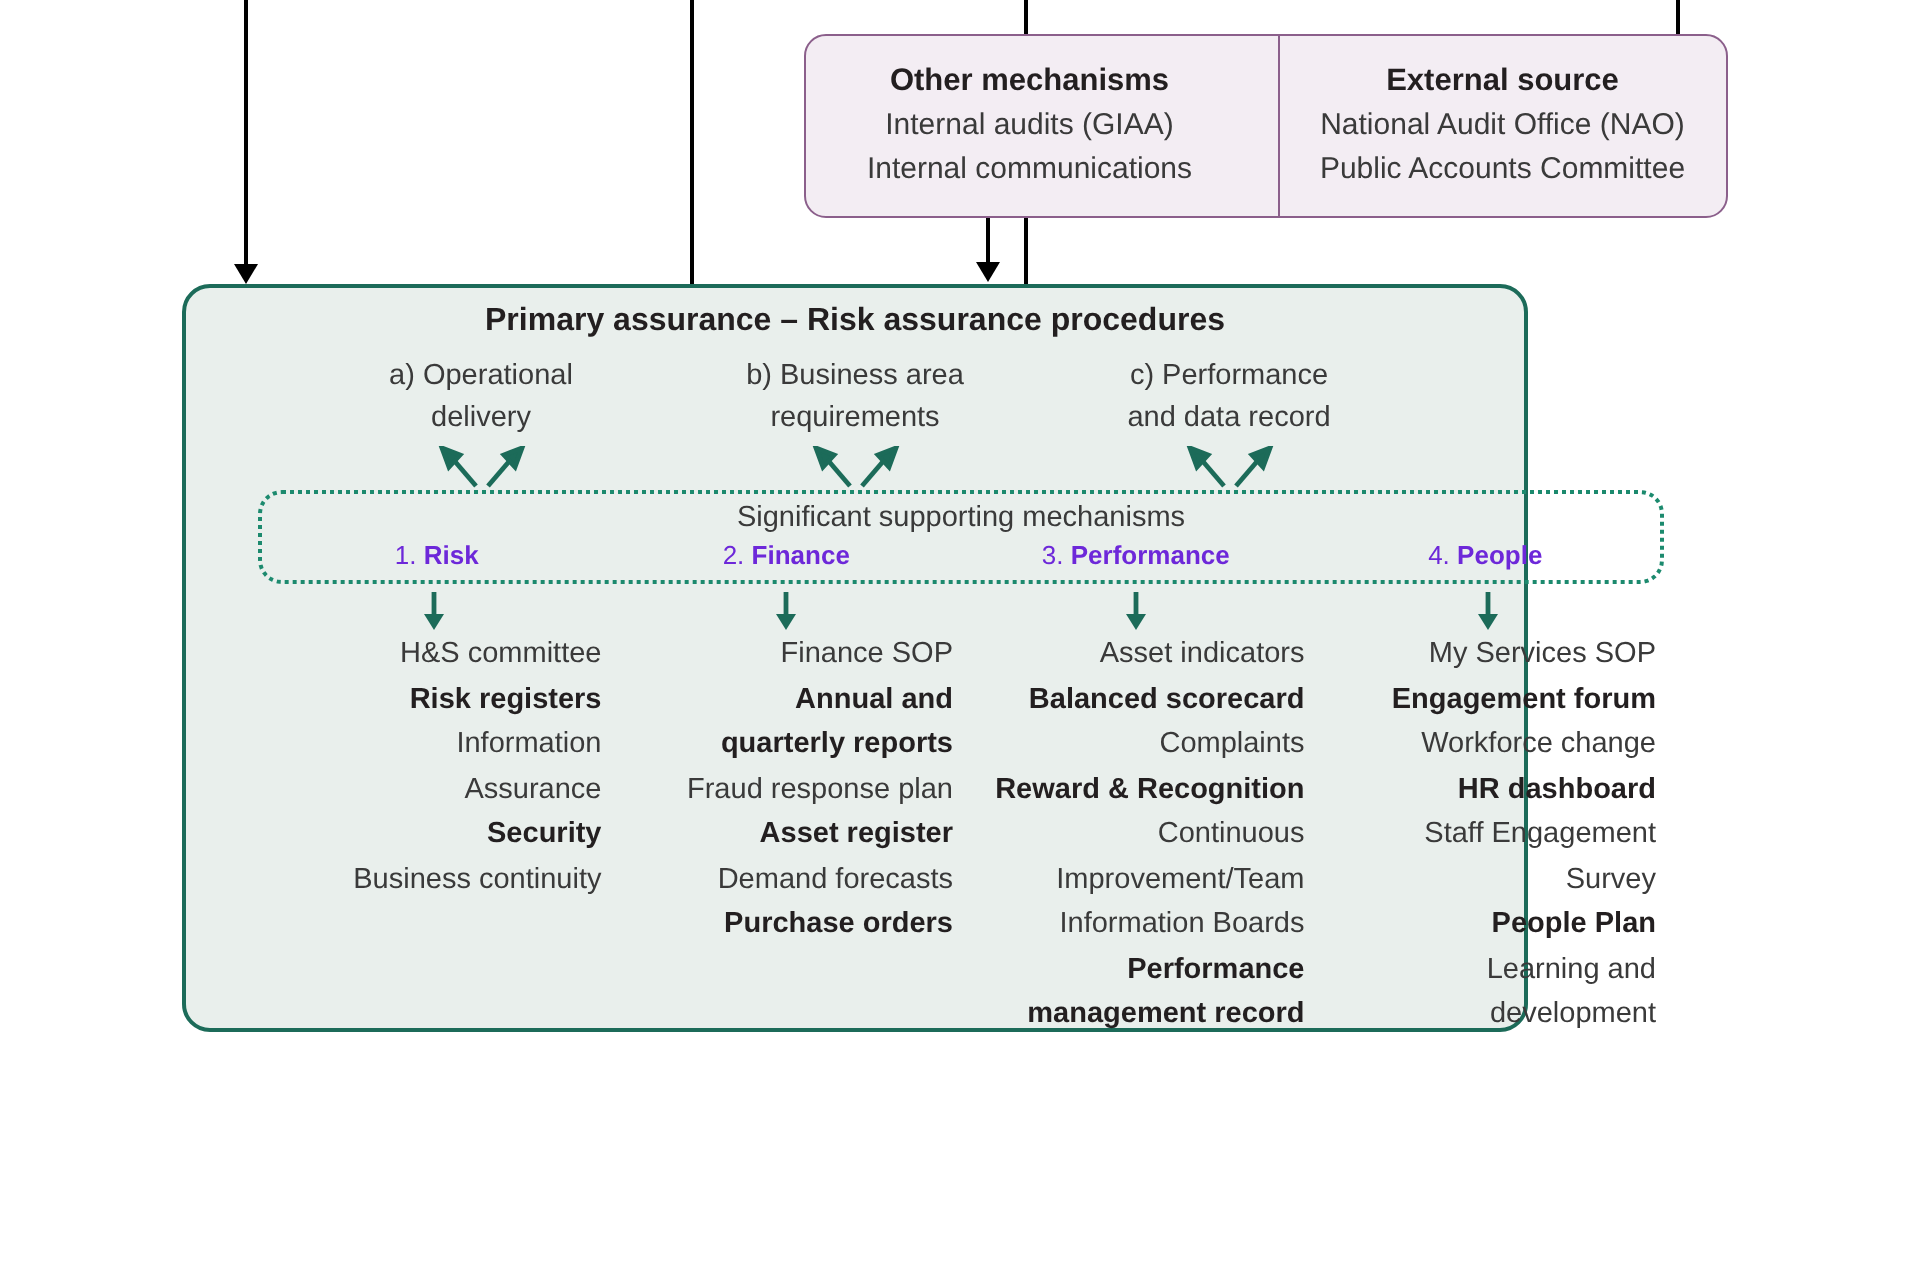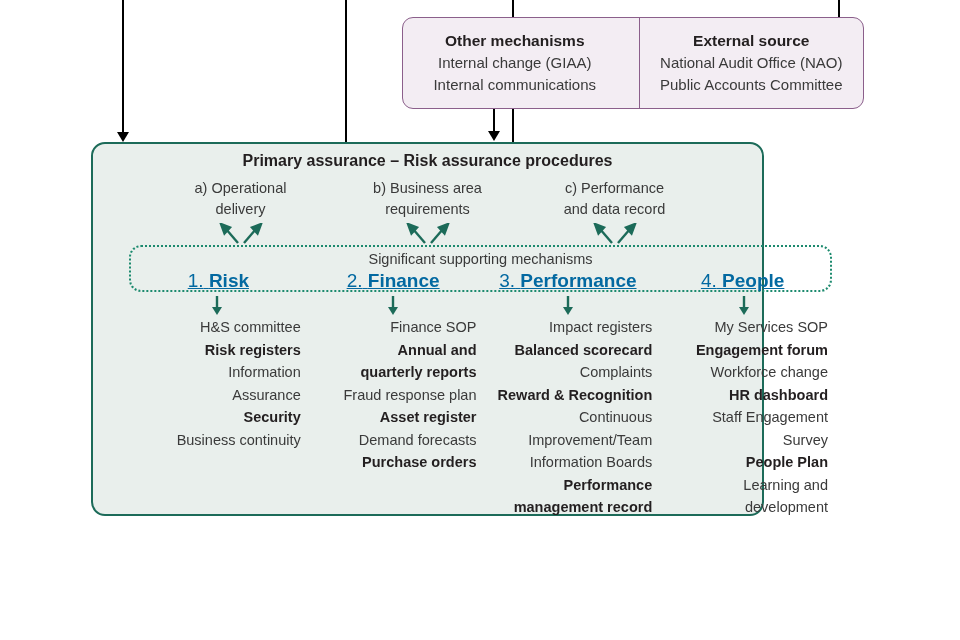--- a/index.html
+++ b/index.html
@@ -140,24 +140,23 @@
     line-height: 20px;
     margin-top: 2px;
   }
   .num-row {
     display: flex;
     margin-top: 1px;
   }
   .num-cell {
     flex: 1 1 0;
     text-align: center;
-    font-size: 19px;
-    color: #0369a1;
+    font-size: 13px;
+    color: #6d28d9;
     white-space: nowrap;
-    text-decoration: underline;
   }
   .num-cell b { font-weight: bold; }
 
   
   .downarrow-row {
     position: absolute;
     left: 36px;
     top: 152px;
     width: 703px;
     display: flex;
@@ -207,21 +206,21 @@
   <div class="arrowhead" style="left:488px; top:131px;"></div>
 
   <div class="vline" style="left:512px; top:0; height:143px;"></div>
 
   <div class="vline" style="left:838px; top:0; height:20px;"></div>
 
   <div class="top-band">
 
     <div class="top-cell">
       <div class="top-title">Other mechanisms</div>
-      <div class="top-line">Internal change (GIAA)</div>
+      <div class="top-line">Internal audits (GIAA)</div>
       <div class="top-line">Internal communications</div>
     </div>
 
     <div class="top-cell divider-left">
       <div class="top-title">External source</div>
       <div class="top-line">National Audit Office (NAO)</div>
       <div class="top-line">Public Accounts Committee</div>
     </div>
 
   </div>
@@ -342,21 +341,21 @@
       <div class="col">
           <div class="entry">Finance SOP</div>
           <div class="entry bold">Annual and</div>
           <div class="entry bold">quarterly reports</div>
           <div class="entry">Fraud response plan</div>
           <div class="entry bold">Asset register</div>
           <div class="entry">Demand forecasts</div>
           <div class="entry bold">Purchase orders</div>
         </div>
       <div class="col">
-          <div class="entry">Impact registers</div>
+          <div class="entry">Asset indicators</div>
           <div class="entry bold">Balanced scorecard</div>
           <div class="entry">Complaints</div>
           <div class="entry bold">Reward &amp; Recognition</div>
           <div class="entry">Continuous</div>
           <div class="entry">Improvement/Team</div>
           <div class="entry">Information Boards</div>
           <div class="entry bold">Performance</div>
           <div class="entry bold">management record</div>
         </div>
       <div class="col">

